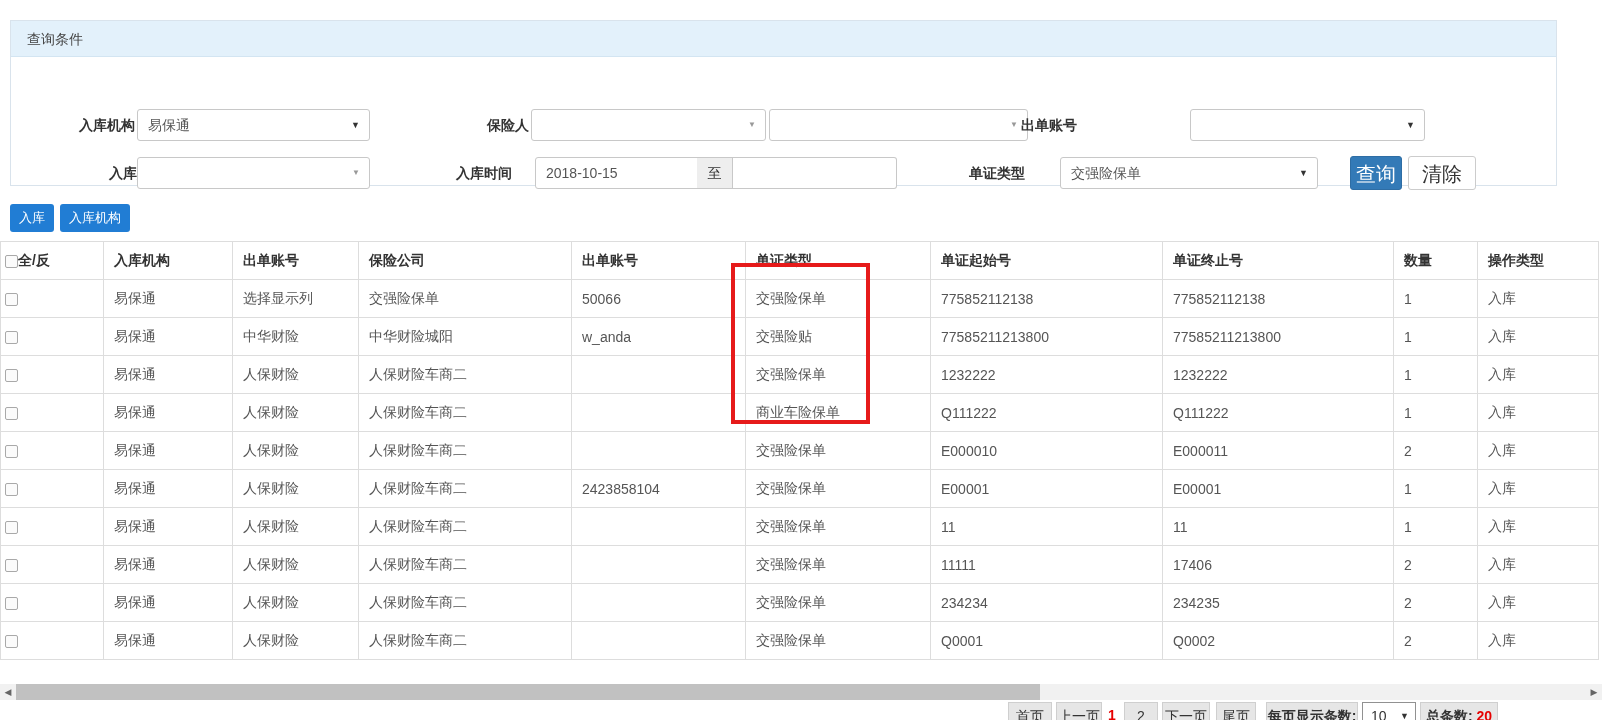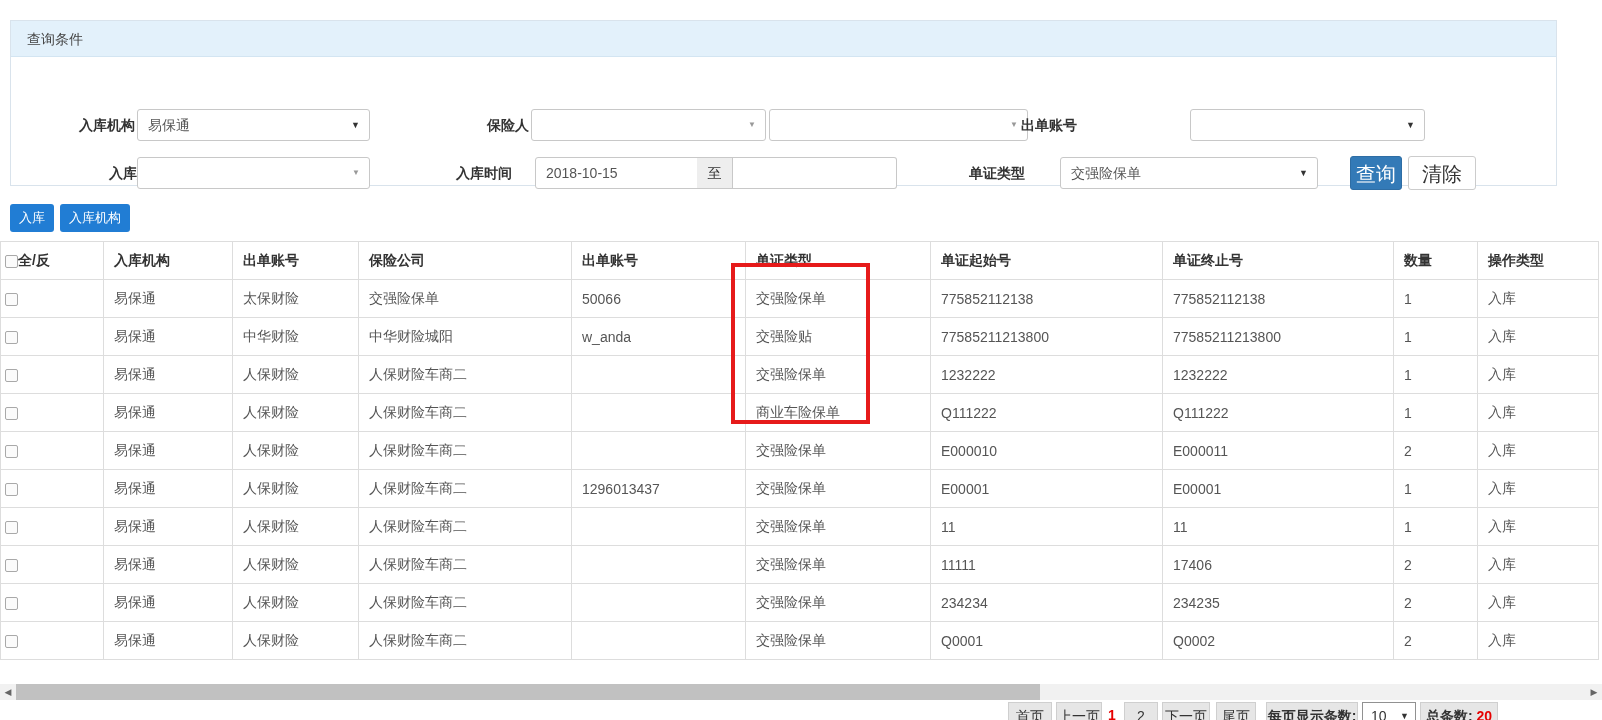--- a/index.html
+++ b/index.html
@@ -167,21 +167,21 @@
         <th>单证起始号</th>
         <th>单证终止号</th>
         <th>数量</th>
         <th>操作类型</th>
       </tr>
     </thead>
     <tbody>
         <tr>
           <td class="cb-cell"><input type="checkbox" style=""></td>
           <td>易保通</td>
-          <td>太保财险</td>
+          <td>选择显示列</td>
           <td>交强险保单</td>
           <td>50066</td>
           <td>交强险保单</td>
           <td>775852112138</td>
           <td>775852112138</td>
           <td>1</td>
           <td>入库</td>
         </tr>
         <tr>
           <td class="cb-cell"><input type="checkbox" style=""></td>
@@ -229,21 +229,21 @@
           <td>E000010</td>
           <td>E000011</td>
           <td>2</td>
           <td>入库</td>
         </tr>
         <tr>
           <td class="cb-cell"><input type="checkbox" style=""></td>
           <td>易保通</td>
           <td>人保财险</td>
           <td>人保财险车商二</td>
-          <td>1296013437</td>
+          <td>2423858104</td>
           <td>交强险保单</td>
           <td>E00001</td>
           <td>E00001</td>
           <td>1</td>
           <td>入库</td>
         </tr>
         <tr>
           <td class="cb-cell"><input type="checkbox" style=""></td>
           <td>易保通</td>
           <td>人保财险</td>

